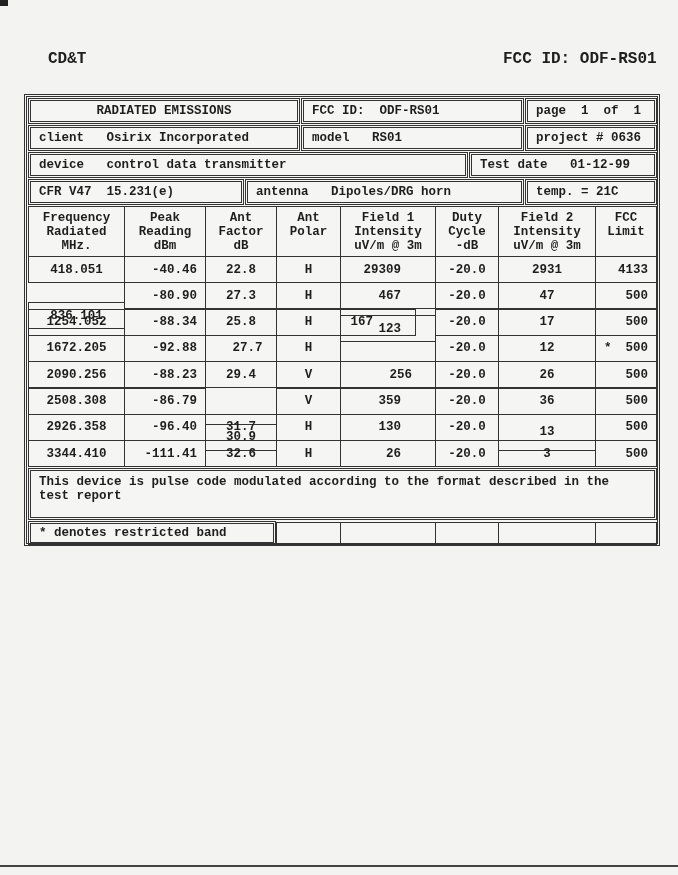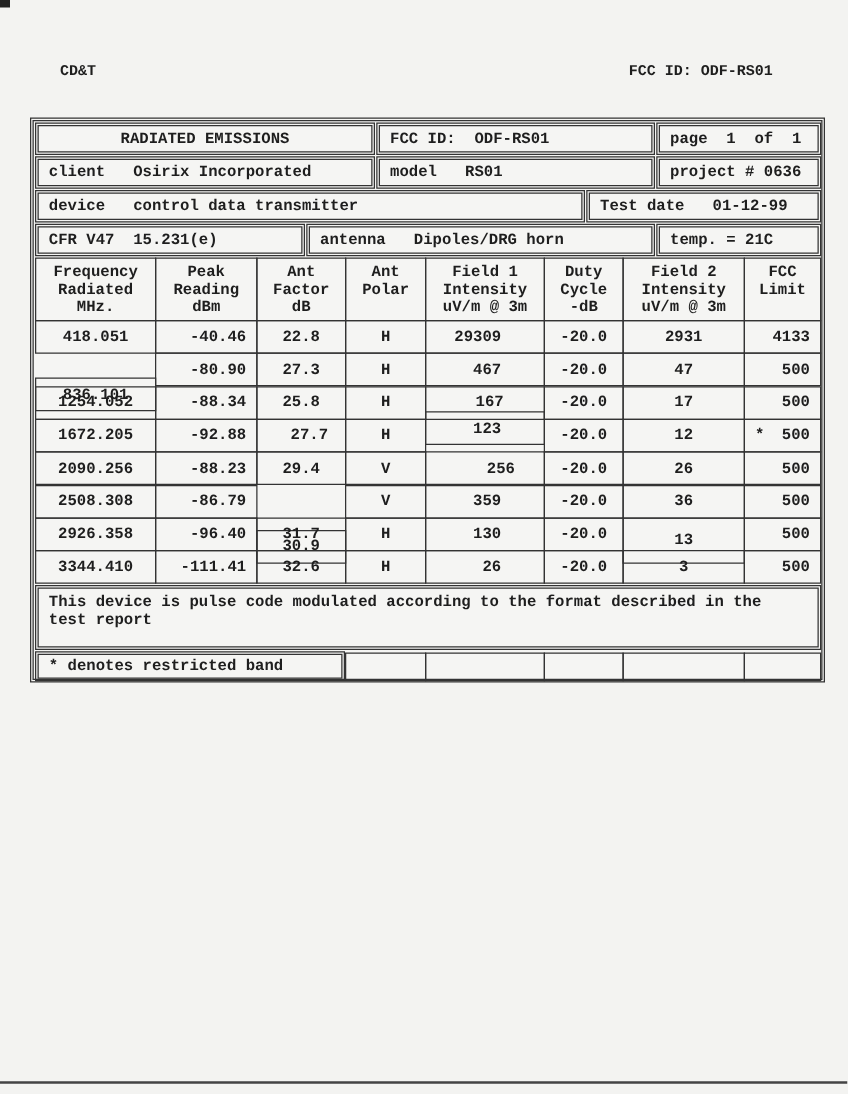--- a/index.html
+++ b/index.html
@@ -3,21 +3,21 @@
 <meta charset="utf-8">
 <style>
   html, body { margin: 0; padding: 0; }
   body {
     width: 678px; height: 875px; position: relative; overflow: hidden;
     background: #f3f3f1;
     font-family: "Liberation Mono", "DejaVu Sans Mono", monospace;
     font-weight: bold; color: #1e1e1e;
   }
   .topmark { position: absolute; left: 0; top: 0; width: 8px; height: 6px; background: #222; }
-  .hdr { position: absolute; top: 50px; font-size: 12px; }
+  .hdr { position: absolute; top: 50px; font-size: 16px; }
   .hdr.left { left: 48px; }
   .hdr.right { left: 503px; }
   .frame {
     position: absolute; left: 24px; top: 94px; width: 636px; height: 452px;
     border: 3px double #333; box-sizing: border-box; background: #f5f5f3;
   }
   .cell {
     position: absolute; box-sizing: border-box;
     border: 1px solid #333; font-size: 12.5px; white-space: pre;
     display: flex; align-items: center; padding: 0 8px;
@@ -99,31 +99,31 @@
       <div class="cell right" style="left: 340px; top: 282.3px; width: 96px; height: 27px; padding-right: 34px;">467</div>
       <div class="cell center" style="left: 435px; top: 282.3px; width: 64px; height: 27px;">-20.0</div>
       <div class="cell center" style="left: 498px; top: 282.3px; width: 98px; height: 27px;">47</div>
       <div class="cell right" style="left: 595px; top: 282.3px; width: 62px; height: 27px;">500</div>
     </div>
     <div>
       <div class="cell center" style="left: 28px; top: 308.6px; width: 97px; height: 27px;">1254.052</div>
       <div class="cell right" style="left: 124px; top: 308.6px; width: 82px; height: 27px;">-88.34</div>
       <div class="cell center" style="left: 205px; top: 308.6px; width: 72px; height: 27px;">25.8</div>
       <div class="cell center" style="left: 276px; top: 308.6px; width: 65px; height: 27px;">H</div>
-      <div class="cell right" style="left: 340px; top: 308.6px; width: 96px; height: 27px; padding-right: 32px;">167</div>
+      <div class="cell right" style="left: 340px; top: 308.6px; width: 76px; height: 27px; padding-right: 42px;">167</div>
       <div class="cell center" style="left: 435px; top: 308.6px; width: 64px; height: 27px;">-20.0</div>
       <div class="cell center" style="left: 498px; top: 308.6px; width: 98px; height: 27px;">17</div>
       <div class="cell right" style="left: 595px; top: 308.6px; width: 62px; height: 27px;">500</div>
     </div>
     <div>
       <div class="cell center" style="left: 28px; top: 334.9px; width: 97px; height: 27px;">1672.205</div>
       <div class="cell right" style="left: 124px; top: 334.9px; width: 82px; height: 27px;">-92.88</div>
       <div class="cell center" style="left: 205px; top: 334.9px; width: 72px; height: 27px; padding-left: 21px;">27.7</div>
       <div class="cell center" style="left: 276px; top: 334.9px; width: 65px; height: 27px;">H</div>
-      <div class="cell right" style="left: 340px; top: 329px; width: 96px; height: 27px; padding-right: 34px;">123</div>
+      <div class="cell right" style="left: 340px; top: 315px; width: 96px; height: 27px; padding-right: 34px;">123</div>
       <div class="cell center" style="left: 435px; top: 334.9px; width: 64px; height: 27px;">-20.0</div>
       <div class="cell center" style="left: 498px; top: 334.9px; width: 98px; height: 27px;">12</div>
       <div class="cell right" style="left: 595px; top: 334.9px; width: 62px; height: 27px; justify-content: space-between;"><span>*</span><span>500</span></div>
     </div>
     <div>
       <div class="cell center" style="left: 28px; top: 361.2px; width: 97px; height: 27px;">2090.256</div>
       <div class="cell right" style="left: 124px; top: 361.2px; width: 82px; height: 27px;">-88.23</div>
       <div class="cell center" style="left: 205px; top: 361.2px; width: 72px; height: 27px;">29.4</div>
       <div class="cell center" style="left: 276px; top: 361.2px; width: 65px; height: 27px;">V</div>
       <div class="cell right" style="left: 340px; top: 361.2px; width: 96px; height: 27px; padding-right: 23px;">256</div>

